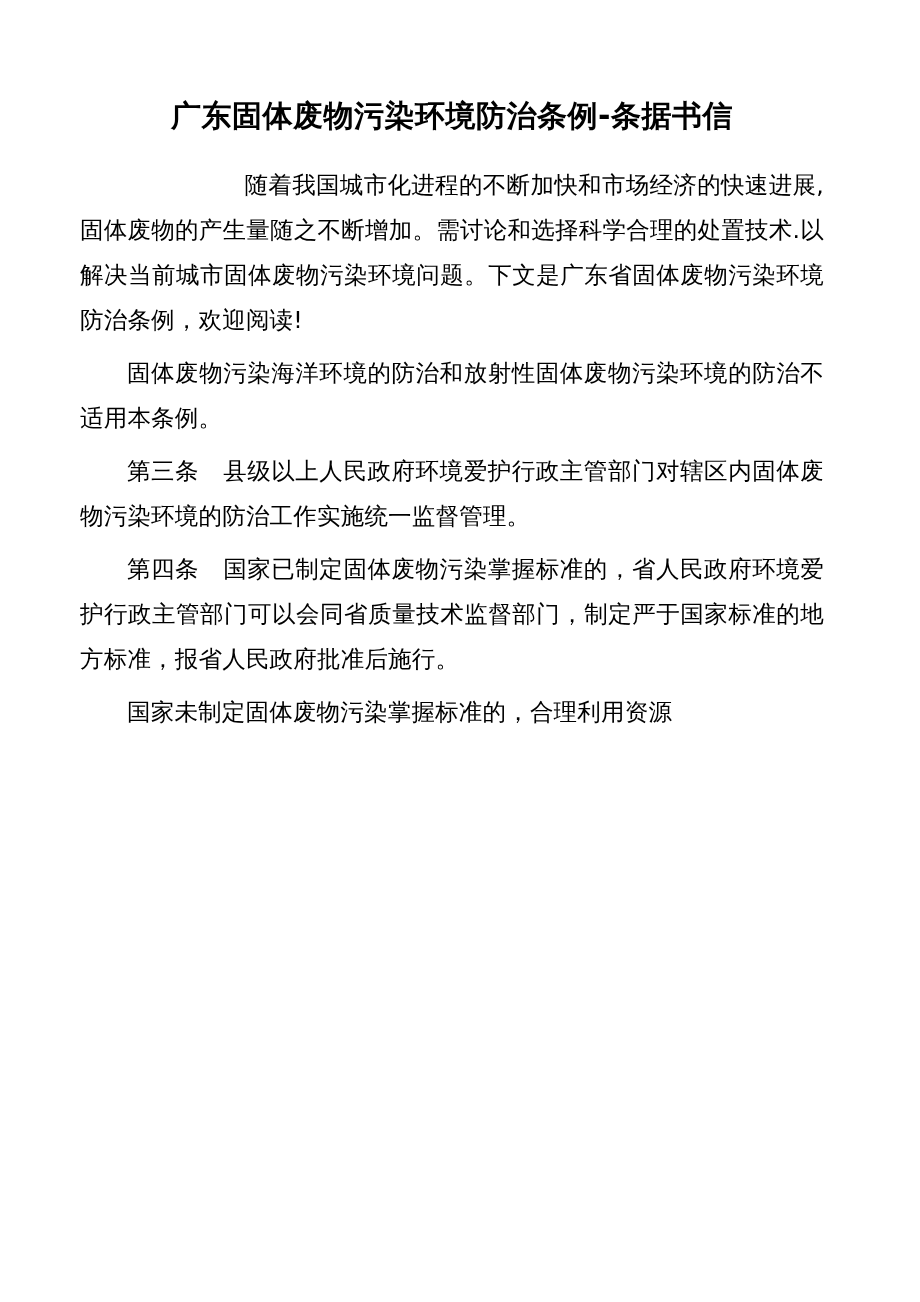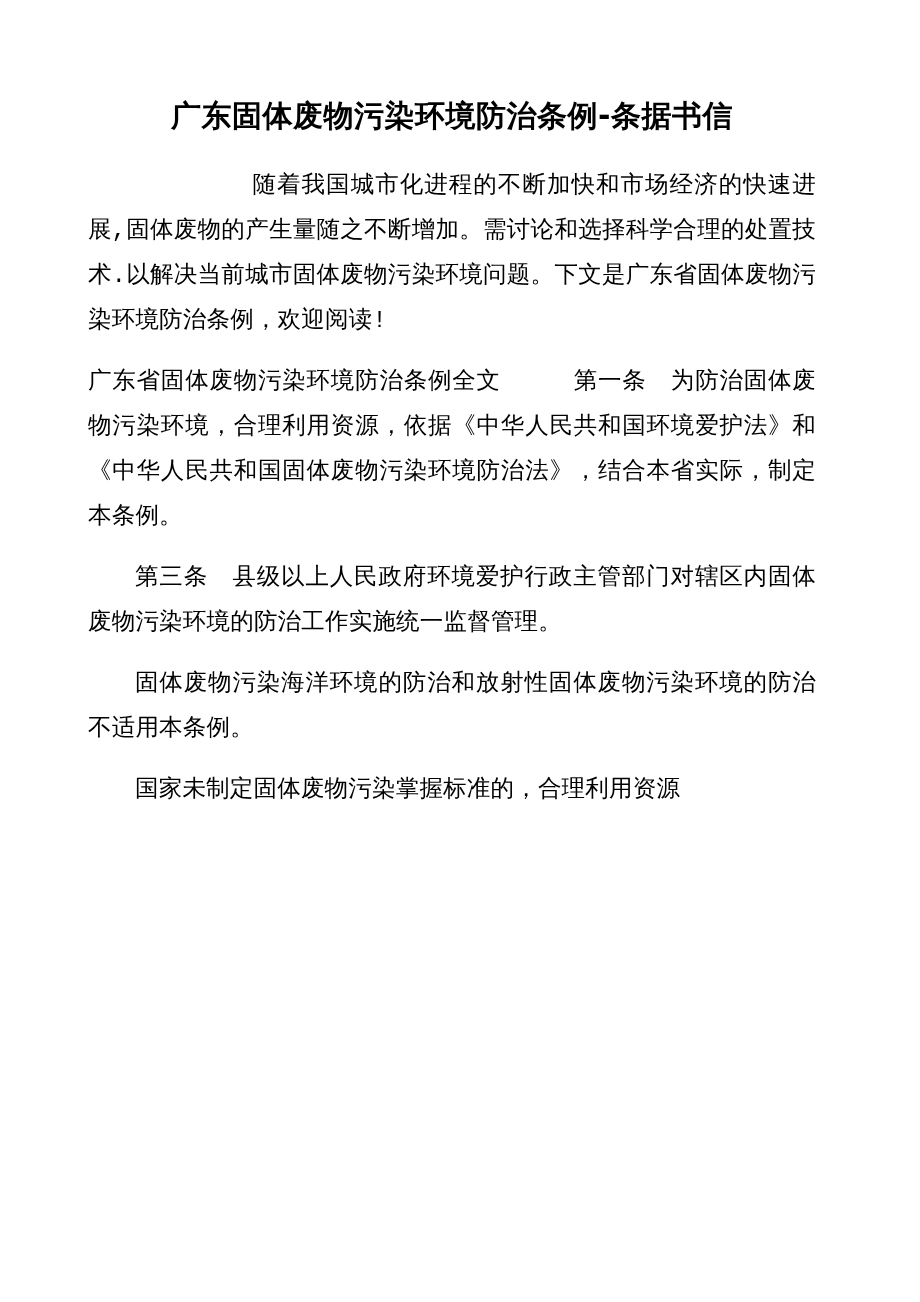--- a/index.html
+++ b/index.html
@@ -26,44 +26,43 @@
     font-weight: bold;
     line-height: 1.35;
     text-align: center;
     letter-spacing: 0.5px;
     margin: 0 0 26px 0;
     white-space: nowrap;
   }
   .body-text p {
     font-size: 23.5px;
     line-height: 45px;
-    margin: 16px;
+    margin: 8px;
     text-align: justify;
     text-justify: inter-ideograph;
     letter-spacing: 0.2px;
-    font-family: Liberation Mono, monospace;
   }
   .indent-2 {
     text-indent: 2em;
   }
   .indent-first-big {
     text-indent: 7em;
   }
   .no-indent {
     text-indent: 0;
   }
 </style>
 </head>
 <body>
 
 <div class="page">
 
   <h1 class="doc-title">广东固体废物污染环境防治条例-条据书信</h1>
 
   <div class="body-text">
     <p class="indent-first-big">随着我国城市化进程的不断加快和市场经济的快速进展,固体废物的产生量随之不断增加。需讨论和选择科学合理的处置技术.以解决当前城市固体废物污染环境问题。下文是广东省固体废物污染环境防治条例，欢迎阅读!</p>
-    <p class="no-indent">广东省固体废物污染环境防治条例全文　　　第一条　为防治固体废物污染环境，合理利用资源，依据《中华人民共和国环境爱护法》和《中华人民共和国固体废物污染环境防治法》，结合本省实际，制定本条例。</p>
+    <p class="indent-2">固体废物污染海洋环境的防治和放射性固体废物污染环境的防治不适用本条例。</p>
     <p class="indent-2">第三条　县级以上人民政府环境爱护行政主管部门对辖区内固体废物污染环境的防治工作实施统一监督管理。</p>
-    <p class="indent-2">固体废物污染海洋环境的防治和放射性固体废物污染环境的防治不适用本条例。</p>
+    <p class="indent-2">第四条　国家已制定固体废物污染掌握标准的，省人民政府环境爱护行政主管部门可以会同省质量技术监督部门，制定严于国家标准的地方标准，报省人民政府批准后施行。</p>
     <p class="indent-2">国家未制定固体废物污染掌握标准的，合理利用资源</p>
   </div>
 
 </div>
 
 </body></html>

